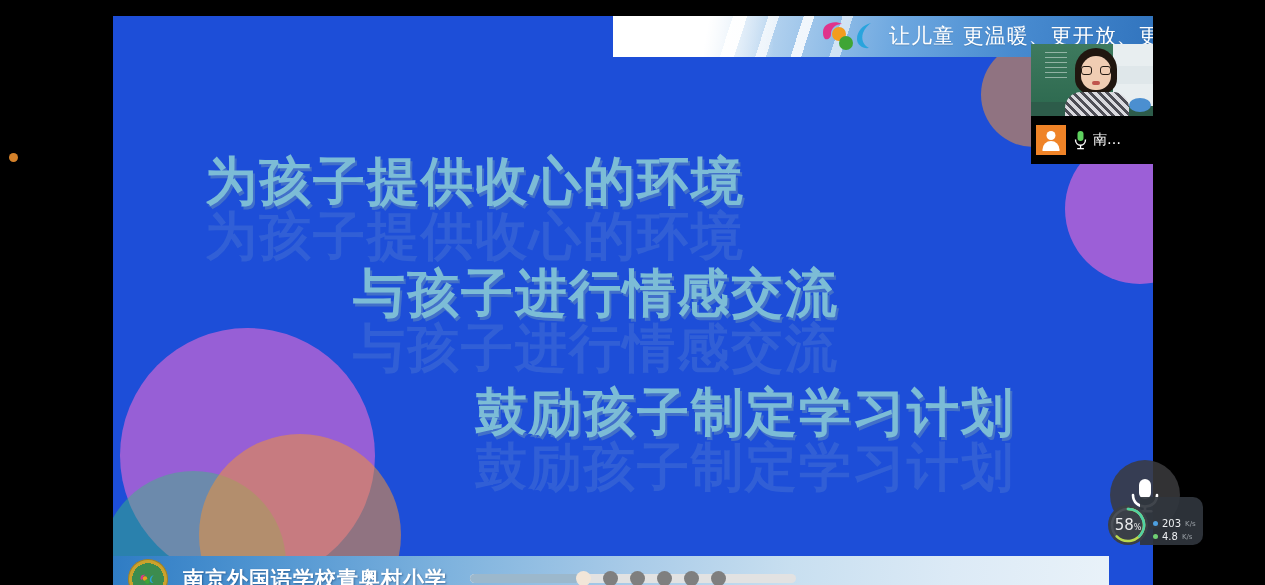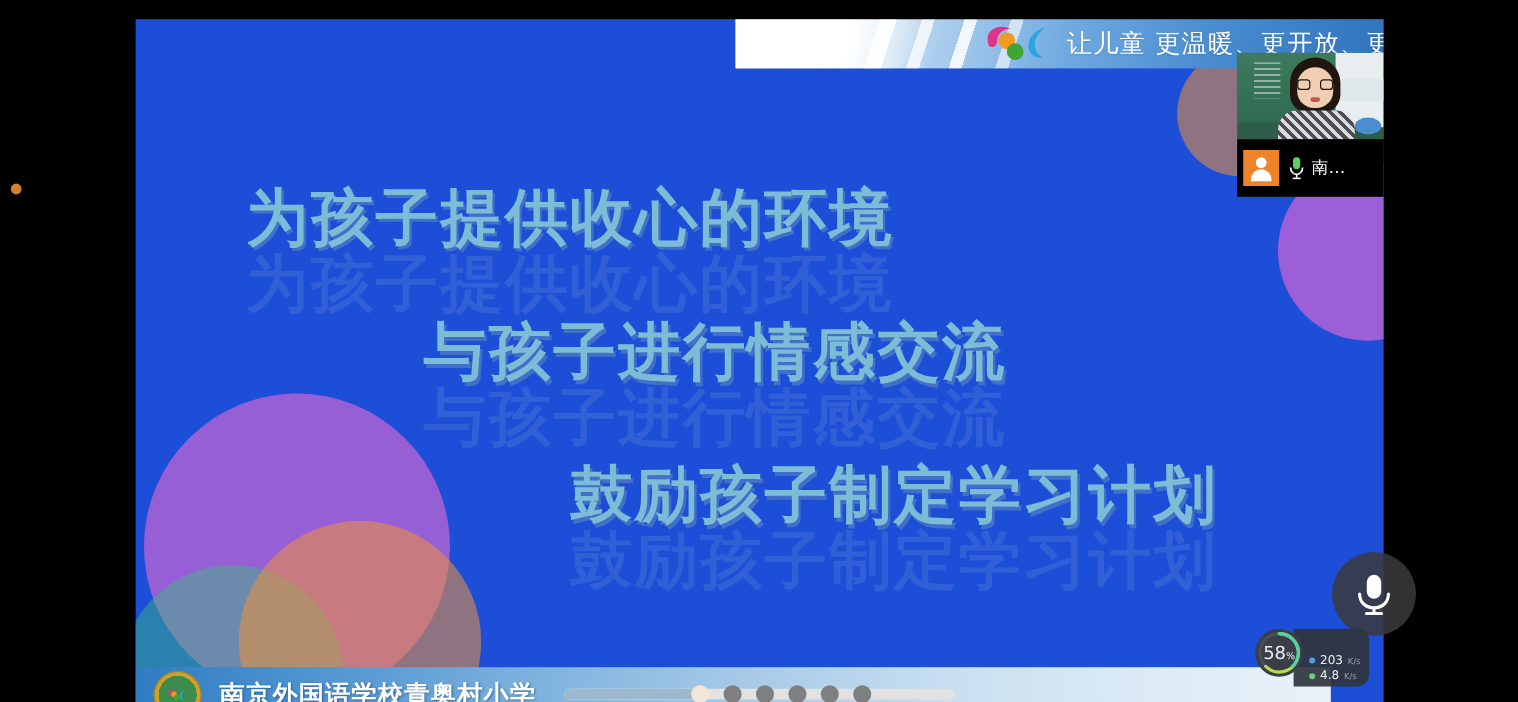--- a/index.html
+++ b/index.html
@@ -305,26 +305,25 @@
     border-radius: 50%;
     background: rgba(58,58,60,.86);
     display: flex;
     align-items: center;
     justify-content: center;
   }
 
   
   .netstats {
     position: absolute;
-    left: 1046px;
+    left: 1108px;
     top: 505px;
     height: 40px;
     display: flex;
-    align-items: flex-start;
-    margin-top: 19px;
+    align-items: flex-end;
   }
   .gauge {
     position: relative;
     width: 40px;
     height: 40px;
     border-radius: 50%;
     background: #3a3f47;
     display: flex;
     align-items: center;
     justify-content: center;

